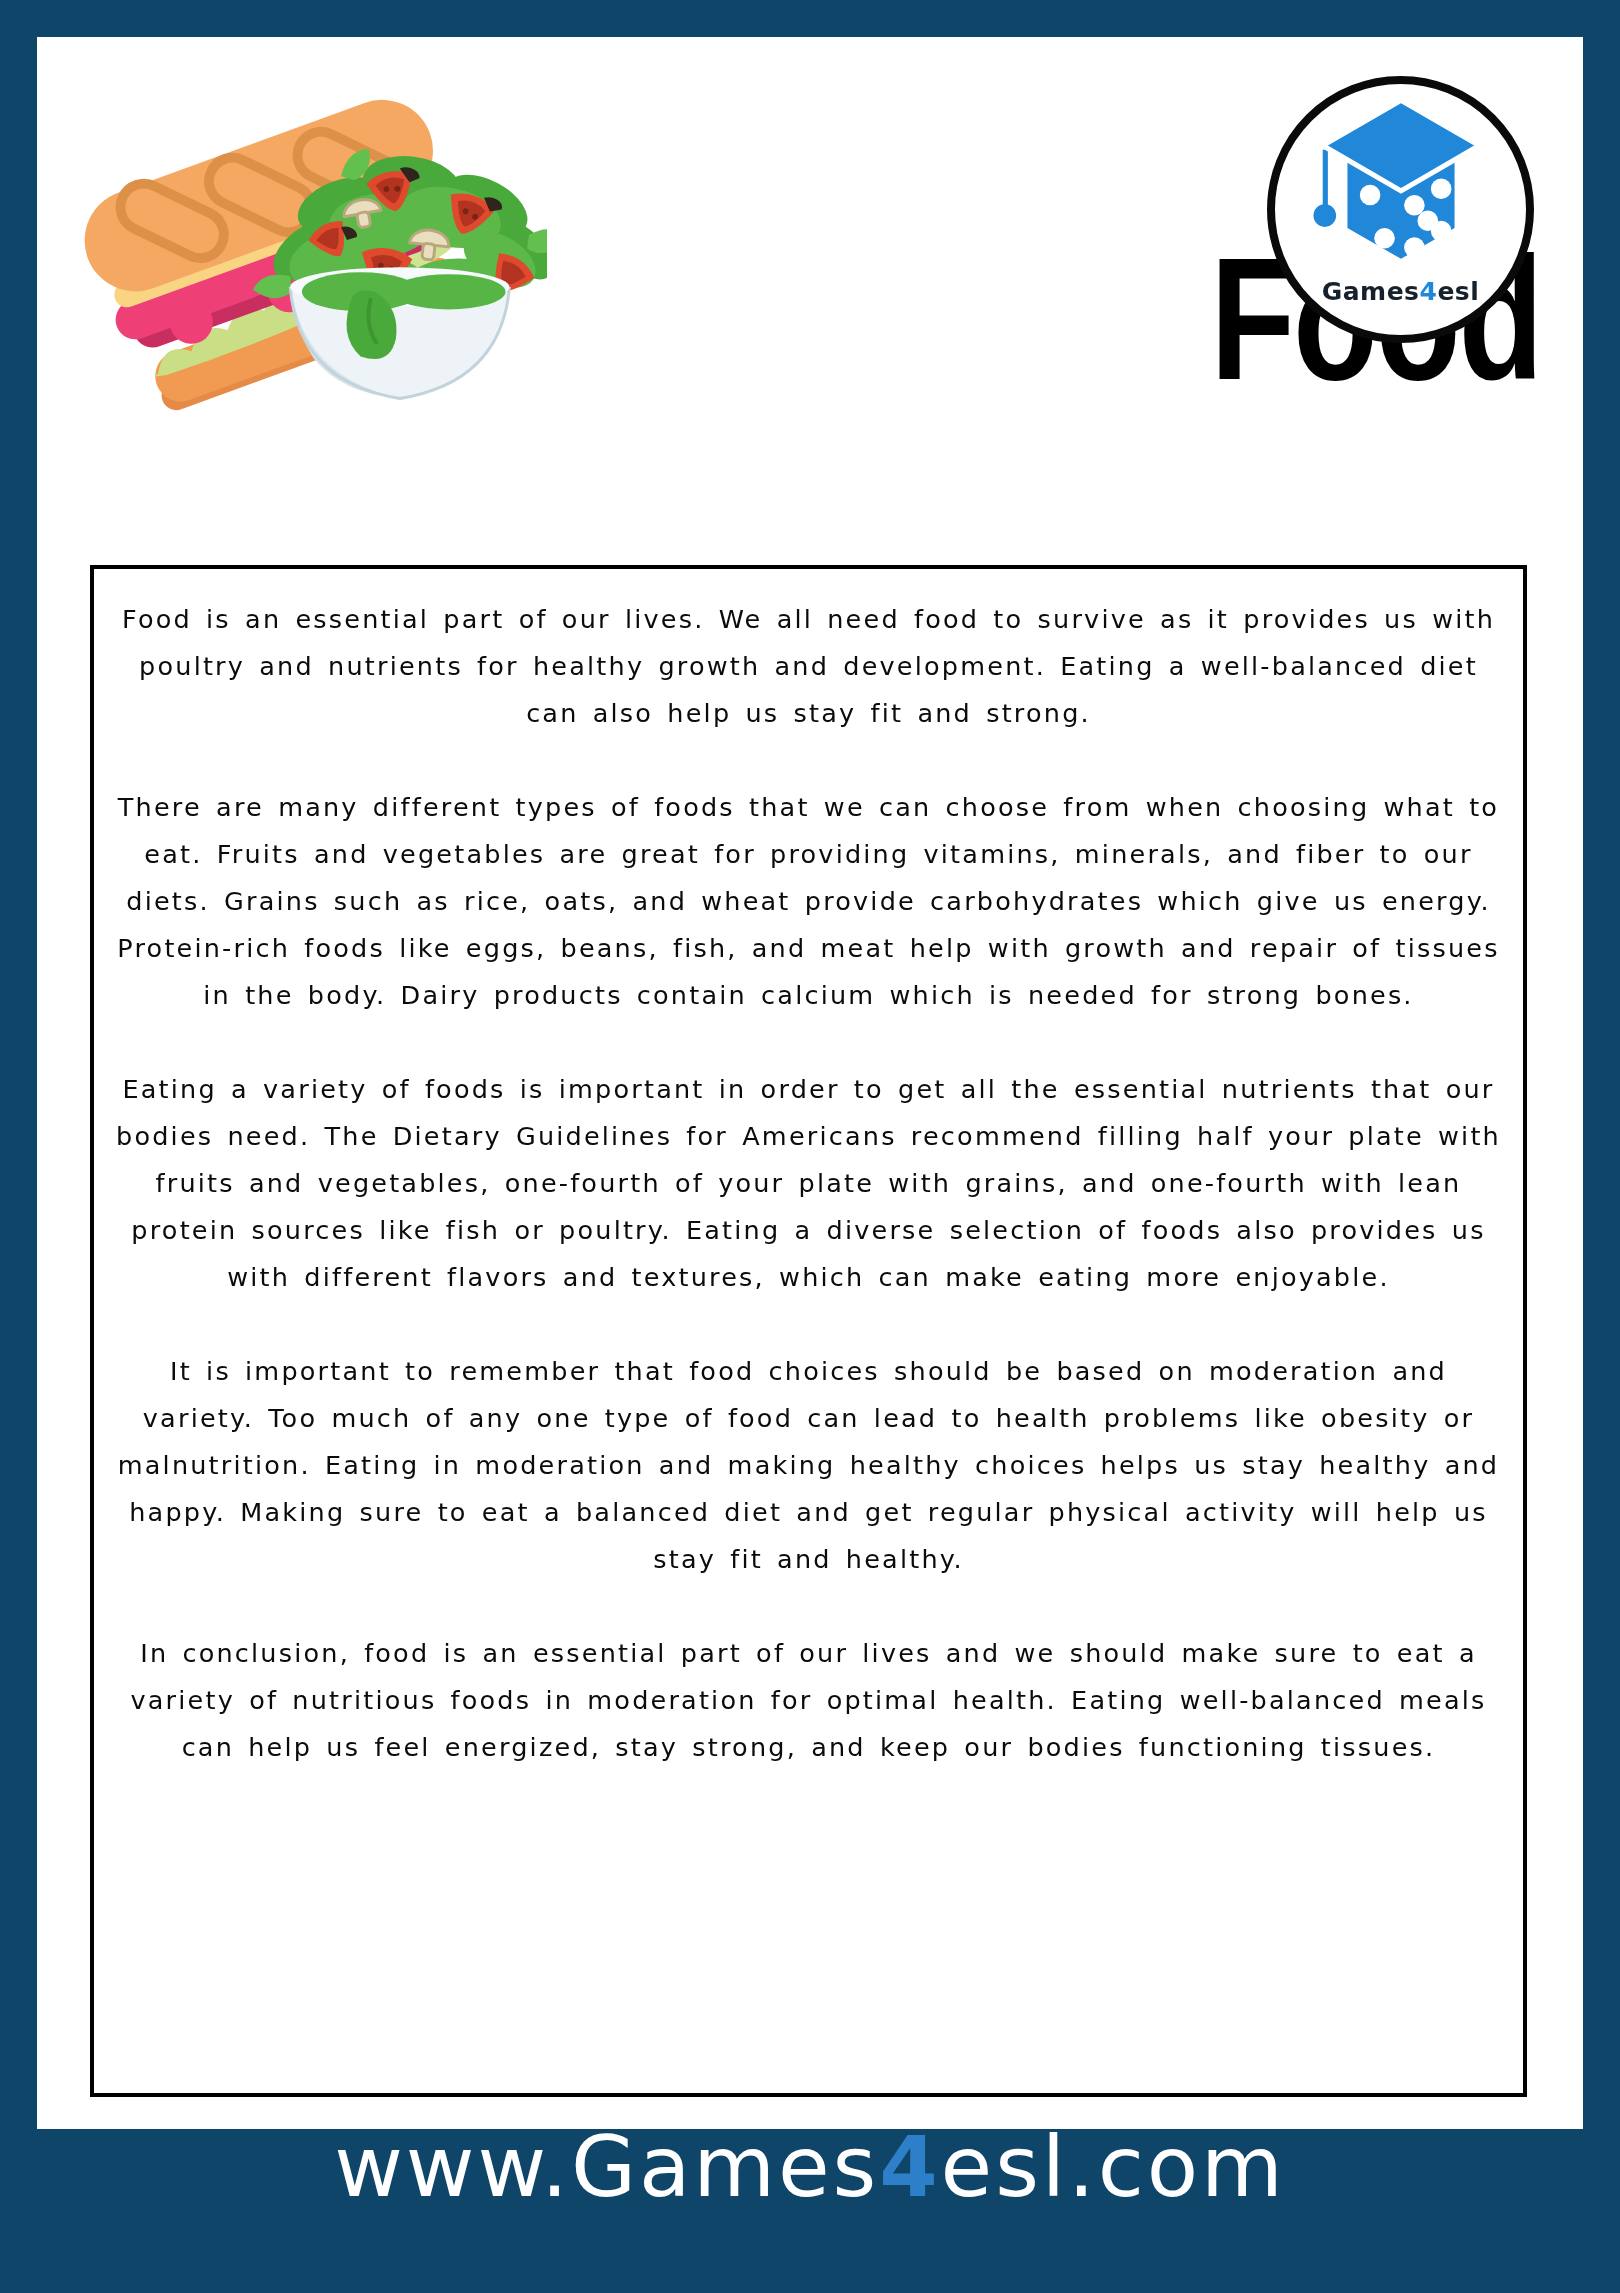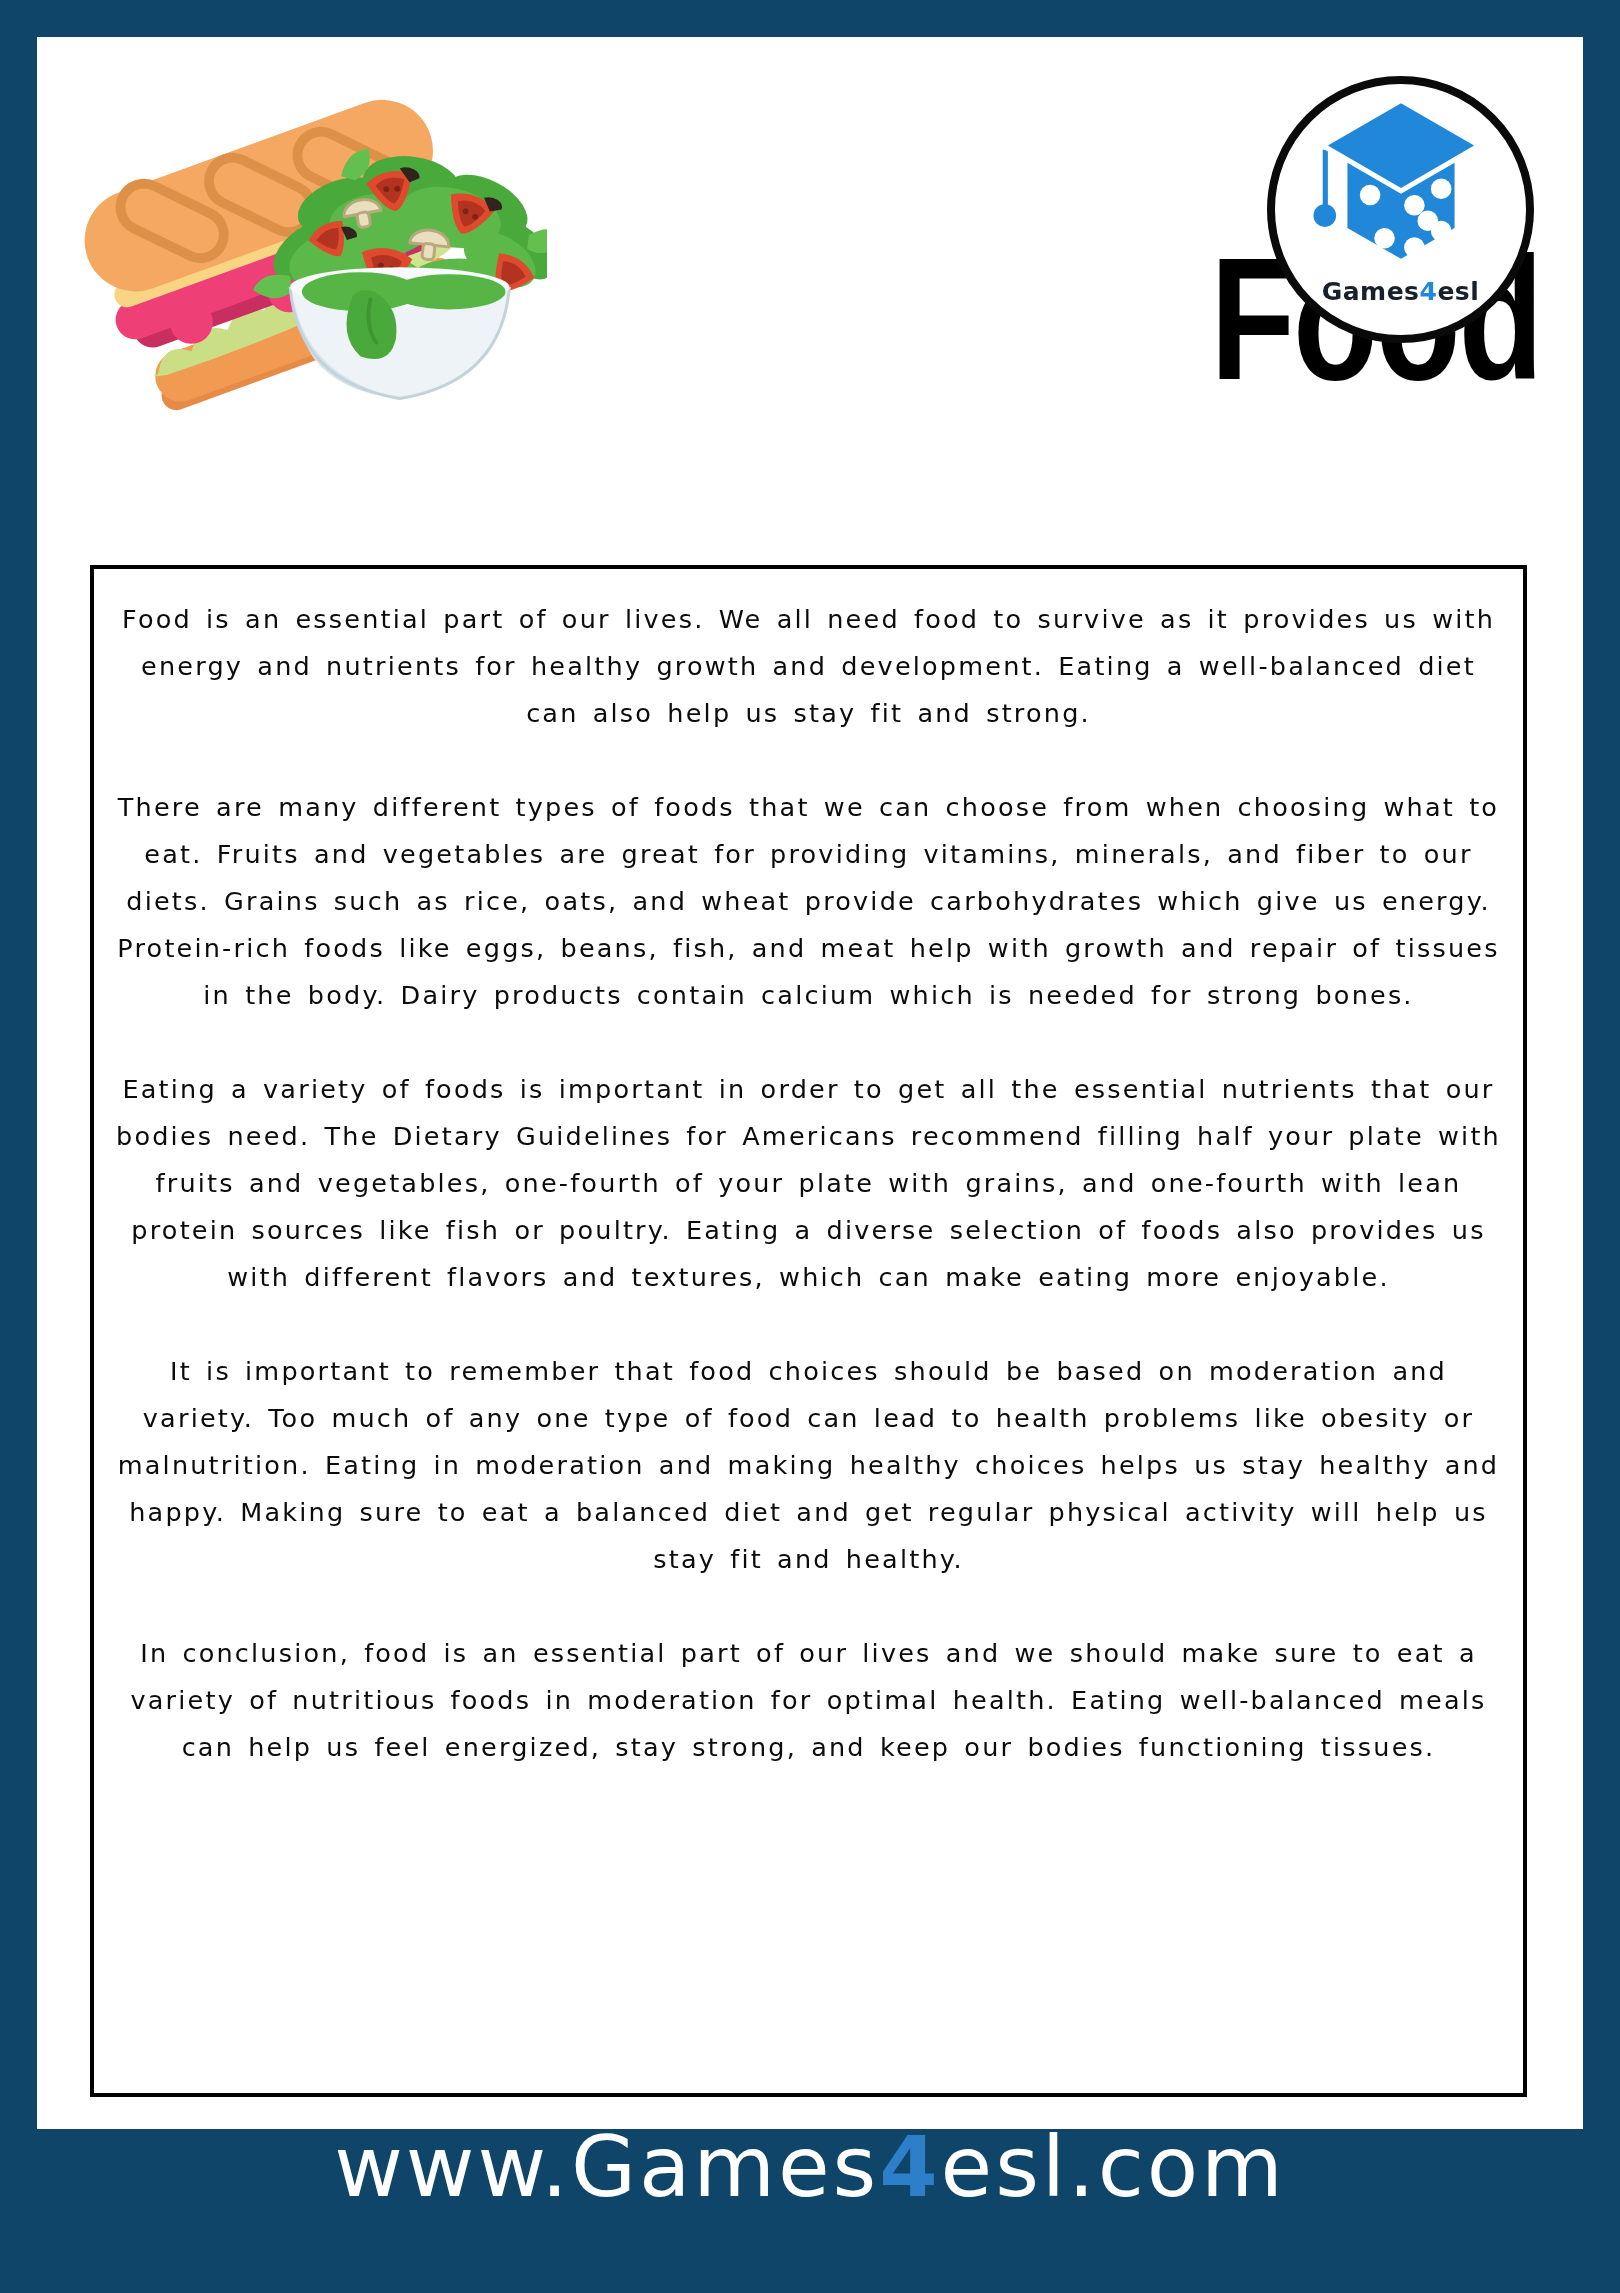--- a/index.html
+++ b/index.html
@@ -211,21 +211,21 @@
         <circle cx="126" cy="121" r="10"></circle>
         <circle cx="113" cy="147" r="10"></circle>
         <circle cx="139" cy="131" r="10"></circle>
       </g>
     </svg>
     <div class="logo-text"><span>Games</span><span class="num">4</span><span>esl</span></div>
   </div>
 
 
   <div class="passage-box">
-    <p>Food is an essential part of our lives. We all need food to survive as it provides us with energy and nutrients for healthy growth and development. Eating a well-balanced diet can also help us stay fit and strong.</p>
+    <p>Food is an essential part of our lives. We all need food to survive as it provides us with poultry and nutrients for healthy growth and development. Eating a well-balanced diet can also help us stay fit and strong.</p>
     <p>There are many different types of foods that we can choose from when choosing what to eat. Fruits and vegetables are great for providing vitamins, minerals, and fiber to our diets. Grains such as rice, oats, and wheat provide carbohydrates which give us energy. Protein-rich foods like eggs, beans, fish, and meat help with growth and repair of tissues in the body. Dairy products contain calcium which is needed for strong bones.</p>
     <p>Eating a variety of foods is important in order to get all the essential nutrients that our bodies need. The Dietary Guidelines for Americans recommend filling half your plate with fruits and vegetables, one-fourth of your plate with grains, and one-fourth with lean protein sources like fish or poultry. Eating a diverse selection of foods also provides us with different flavors and textures, which can make eating more enjoyable.</p>
     <p>It is important to remember that food choices should be based on moderation and variety. Too much of any one type of food can lead to health problems like obesity or malnutrition. Eating in moderation and making healthy choices helps us stay healthy and happy. Making sure to eat a balanced diet and get regular physical activity will help us stay fit and healthy.</p>
     <p>In conclusion, food is an essential part of our lives and we should make sure to eat a variety of nutritious foods in moderation for optimal health. Eating well-balanced meals can help us feel energized, stay strong, and keep our bodies functioning tissues.</p>
   </div>
 
 </div>
 
 <div class="footer-bar">
   <div class="footer-url"><span>www.Games</span><span class="num">4</span><span>esl.com</span></div>

